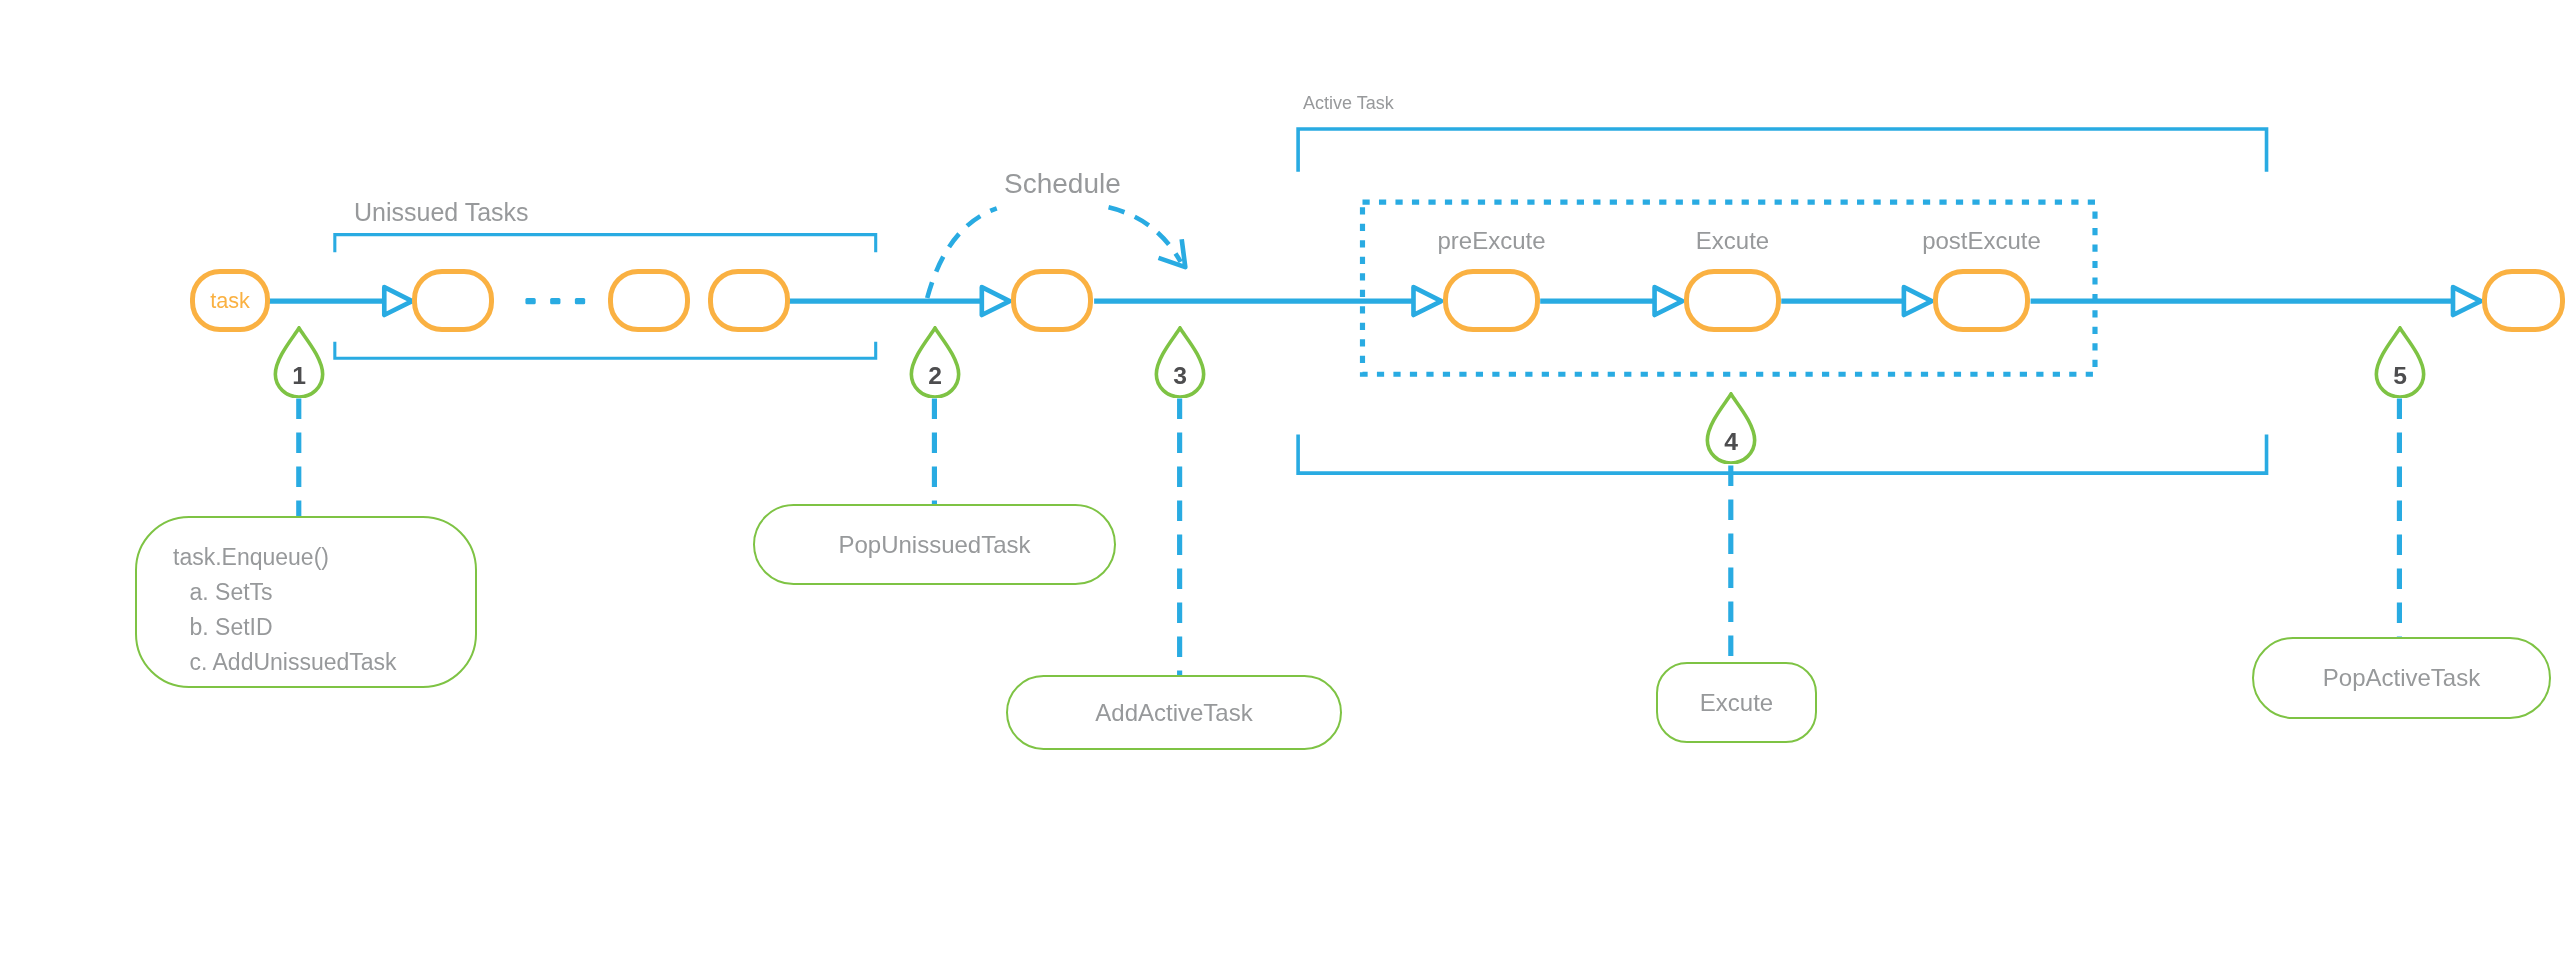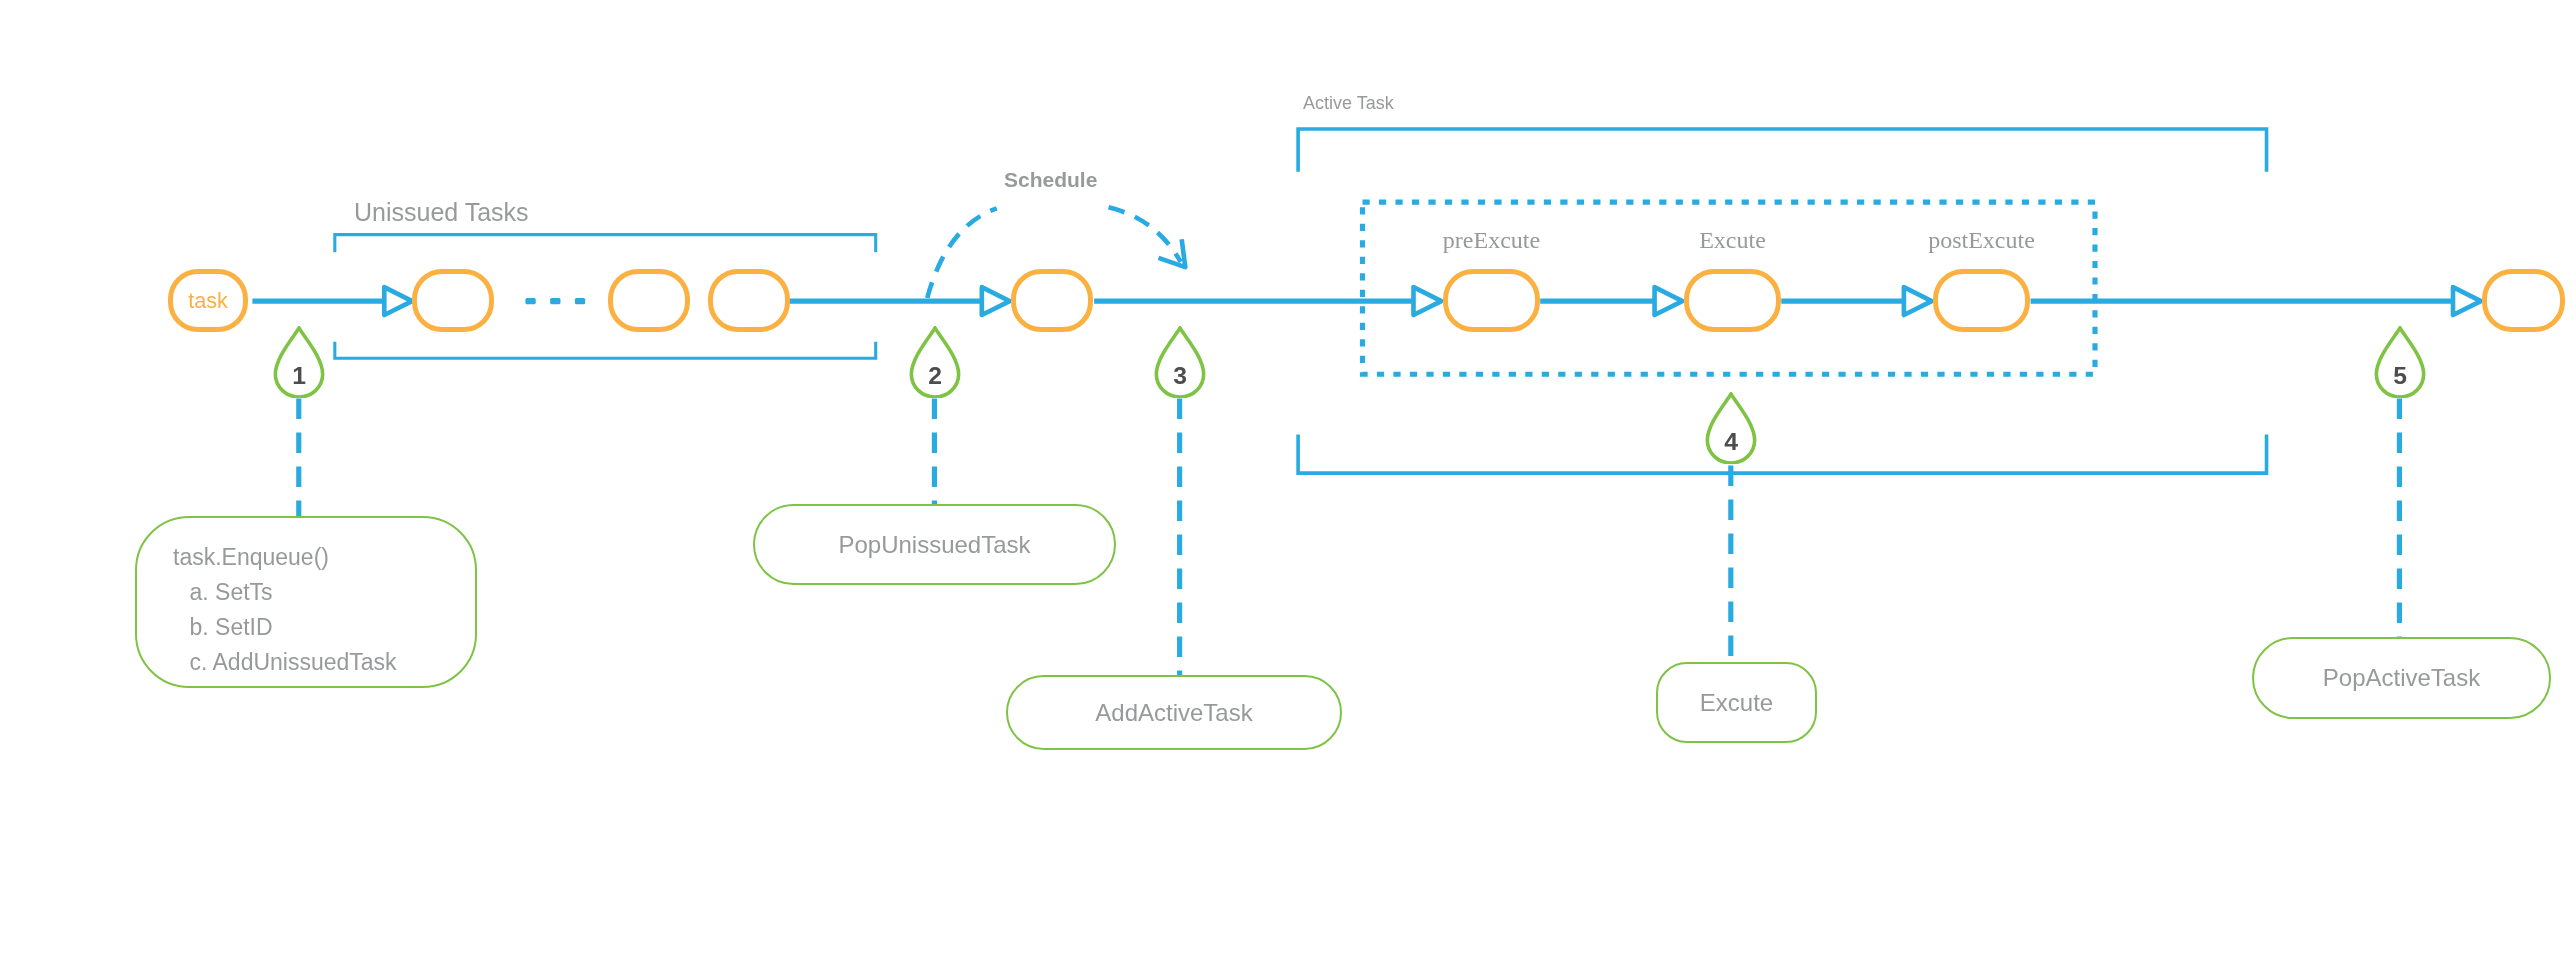--- a/index.html
+++ b/index.html
@@ -21,21 +21,21 @@
   .droplet{fill:#ffffff;stroke:var(--marker-green);stroke-width:7;}
   .marker-num{fill:var(--number-gray);font-weight:bold;font-size:48px;text-anchor:middle;
               font-family:"Liberation Sans","DejaVu Sans",sans-serif;}
 
   .node{position:absolute;box-sizing:border-box;height:63px;background:#fff;
         border:5.2px solid var(--node-orange);border-radius:30px;
         display:flex;align-items:center;justify-content:center;z-index:3;}
   .node-label{color:var(--node-orange);font-size:21.6px;}
 
   .glabel{position:absolute;color:var(--label-gray);font-size:24px;white-space:nowrap;z-index:2;}
-  .glabel.centered{text-align:center;font-family:Liberation Serif, serif;}
+  .glabel.centered{text-align:center;}
 
   .gbox{position:absolute;box-sizing:border-box;border:2.1px solid var(--marker-green);
         background:#fff;color:var(--label-gray);font-size:24px;z-index:3;}
   .gbox.centered{display:flex;align-items:center;justify-content:center;}
   .enqueue-lines{padding:21.6px 0 0 36px;font-size:23px;line-height:35px;color:var(--label-gray);}
   .enqueue-lines .indent{padding-left:16.5px;}
 
   .marker{position:absolute;width:54px;height:72px;z-index:4;}
 </style>
 </head>
@@ -78,27 +78,27 @@
     <path class="stroke-blue" stroke-width="9" stroke-linejoin="round" d="M2294 464 L2301 518 L2249 500"></path>
 
     <line class="stroke-blue" stroke-width="10" stroke-dasharray="40 26" x1="580" y1="773" x2="580" y2="1002"></line>
     <line class="stroke-blue" stroke-width="10" stroke-dasharray="40 26" x1="1814" y1="773" x2="1814" y2="978"></line>
     <line class="stroke-blue" stroke-width="10" stroke-dasharray="40 26" x1="2290" y1="773" x2="2290" y2="1310"></line>
     <line class="stroke-blue" stroke-width="10" stroke-dasharray="40 26" x1="3360" y1="903" x2="3360" y2="1287"></line>
     <line class="stroke-blue" stroke-width="10" stroke-dasharray="40 26" x1="4658" y1="773" x2="4658" y2="1297"></line>
   </svg>
 
   <div class="glabel" style="left:354px;top:198px;font-size:25px;">Unissued Tasks</div>
-  <div class="glabel" style="left:1004px;top:168px;font-size:21px;font-weight:bold;">Schedule</div>
+  <div class="glabel" style="left:1004px;top:168px;font-size:28px;">Schedule</div>
   <div class="glabel" style="left:1303px;top:93px;font-size:18px;">Active Task</div>
   <div class="glabel centered" style="left:1414px;top:227px;width:155px;">preExcute</div>
   <div class="glabel centered" style="left:1655px;top:227px;width:155px;">Excute</div>
   <div class="glabel centered" style="left:1904px;top:227px;width:155px;">postExcute</div>
 
-  <div class="node" style="left:168px;top:269px;width:80px;">
+  <div class="node" style="left:190px;top:269px;width:80px;">
     <span class="node-label">task</span>
   </div>
   <div class="node" style="left:412px;top:269px;width:82px;"></div>
   <div class="node" style="left:608px;top:269px;width:82px;"></div>
   <div class="node" style="left:708px;top:269px;width:82px;"></div>
   <div class="node" style="left:1011px;top:269px;width:82px;"></div>
   <div class="node" style="left:1443px;top:269px;width:97px;"></div>
   <div class="node" style="left:1684px;top:269px;width:97px;"></div>
   <div class="node" style="left:1933px;top:269px;width:97px;"></div>
   <div class="node" style="left:2482px;top:269px;width:83px;"></div>

